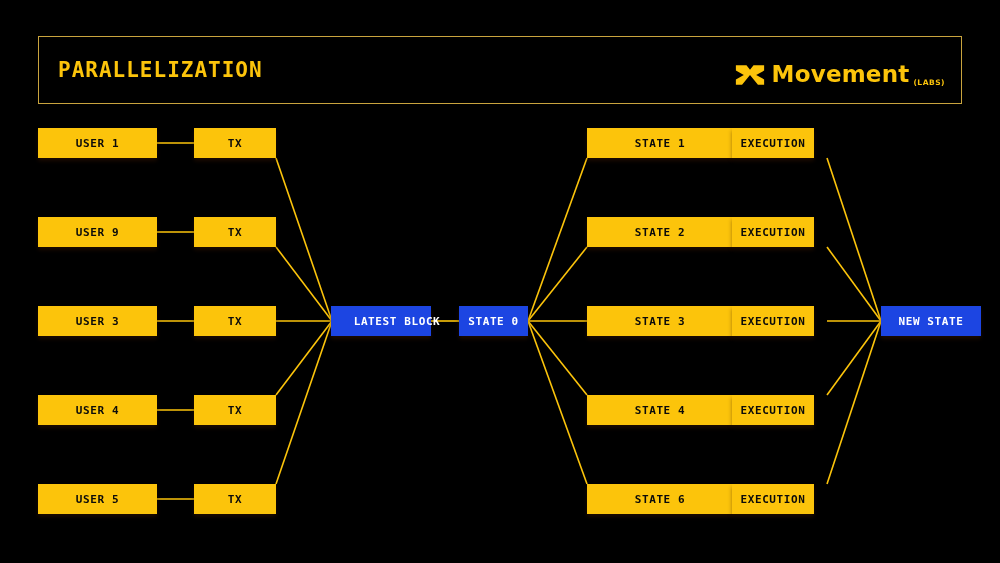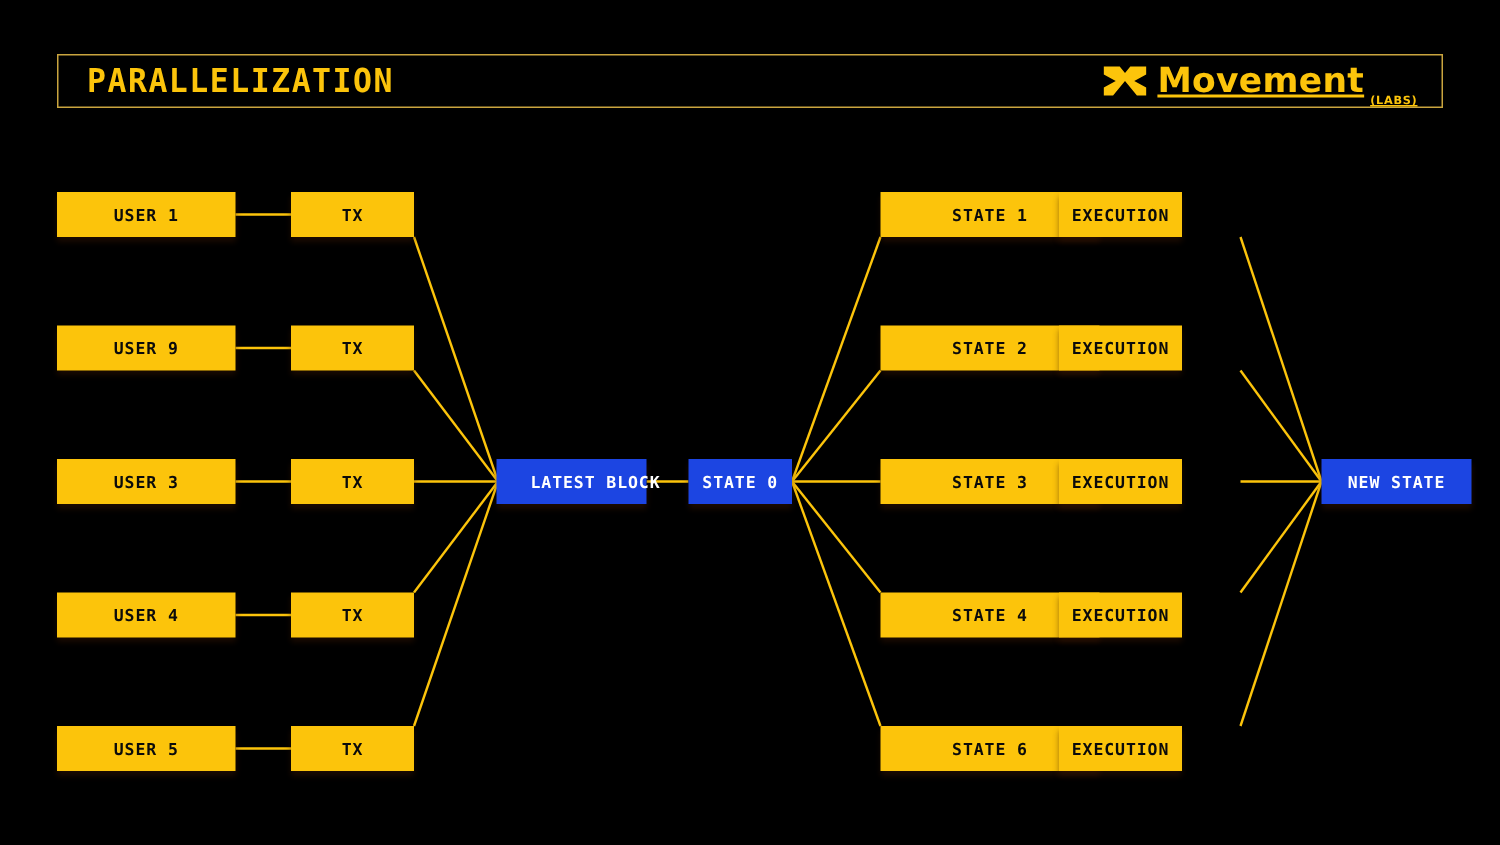--- a/index.html
+++ b/index.html
@@ -17,40 +17,39 @@
     width: 1000px;
     height: 563px;
     background: var(--background);
     overflow: hidden;
     font-family: "DejaVu Sans Mono", "Liberation Mono", monospace;
   }
   
   .header {
     position: absolute;
     left: 38px; top: 36px;
-    width: 924px; height: 36px;
+    width: 924px; height: 68px;
     border: 1px solid var(--header-border);
     display: flex;
     align-items: center;
     justify-content: space-between;
     padding: 0 16px 0 19px;
   }
   .title {
     color: var(--yellow);
     font-size: 21px;
     font-weight: bold;
     letter-spacing: 1px;
     transform: scaleY(1.05);
   }
   .brand {
     display: flex;
-    align-items: center;
+    align-items: flex-end;
     gap: 7px;
     color: var(--yellow);
-    text-decoration: underline;
   }
   .brand .logo-mark { display: block; }
   .brand .brand-name {
     font-family: "DejaVu Sans", "Liberation Sans", sans-serif;
     font-size: 23px;
     font-weight: 700;
     letter-spacing: 0.2px;
   }
   .brand .brand-suffix {
     font-family: "DejaVu Sans", "Liberation Sans", sans-serif;
@@ -73,21 +72,21 @@
     letter-spacing: 0.6px;
     white-space: nowrap;
     box-shadow: 0 3px 4px rgba(60, 25, 5, 0.45);
   }
   .node.yellow { background: var(--yellow); color: var(--box-text); }
   .node.blue   { background: var(--blue);   color: var(--blue-text); }
 
   .col-user  { left: 38px;  width: 119px; }
   .col-tx    { left: 194px; width: 82px;  }
   .col-state { left: 587px; width: 146px; }
-  .col-exec  { left: 706px; width: 82px;  }
+  .col-exec  { left: 732px; width: 82px;  }
 
   .row-1 { top: 128px; }
   .row-2 { top: 217px; }
   .row-3 { top: 306px; }
   .row-4 { top: 395px; }
   .row-5 { top: 484px; }
 
   .latest-block { left: 331px; top: 306px; width: 100px; padding-left: 32px; }
   .state-zero   { left: 459px; top: 306px; width: 69px;  }
   .new-state    { left: 881px; top: 306px; width: 100px;  }

